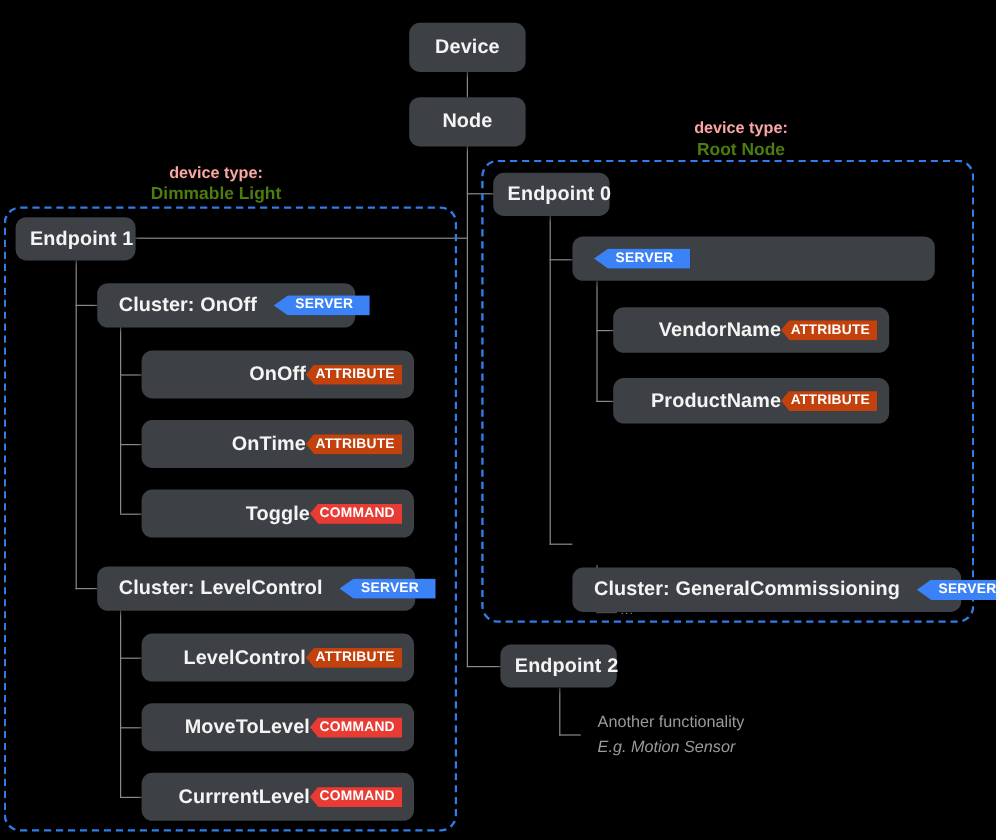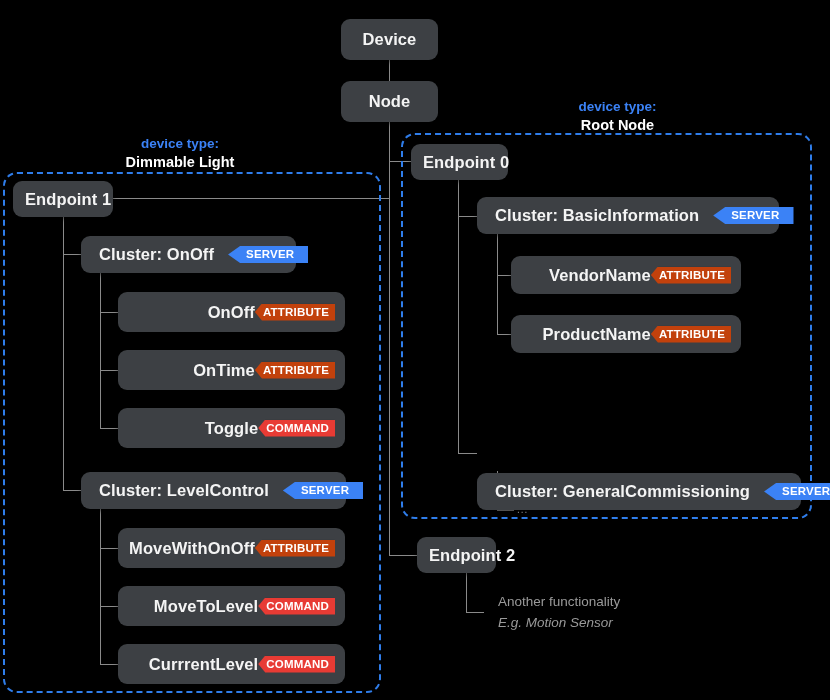--- a/index.html
+++ b/index.html
@@ -102,27 +102,27 @@
   .devtype {
     position: absolute;
     text-align: center;
     line-height: 19px;
     white-space: nowrap;
   }
   .devtype .t1 {
     display: block;
     font-size: 13.5px;
     font-weight: bold;
-    color: #3b82f6;
+    color: #fca5a5;
   }
   .devtype .t2 {
     display: block;
     font-size: 14.5px;
     font-weight: bold;
-    color: #ffffff;
+    color: #4d7c0f;
   }
 
   
   .ellipsis {
     position: absolute;
     color: #8a8a8a;
     font-size: 10px;
     line-height: 10px;
     letter-spacing: 1px;
   }
@@ -200,36 +200,35 @@
   <div class="node center" style="left:341px; top:81px; width:97px; height:41px;">
     <span class="lbl">Node</span>
   </div>
 
   <div class="node endpoint" style="left:13px; top:181px; width:100px; height:36px;">
     <span class="lbl">Endpoint 1</span>
   </div>
   <div class="node endpoint" style="left:411px; top:144px; width:97px; height:36px;">
     <span class="lbl">Endpoint 0</span>
   </div>
-  <div class="node endpoint" style="left:417px; top:537px; width:79px; height:36px;">
+  <div class="node endpoint" style="left:417px; top:537px; width:97px; height:36px;">
     <span class="lbl">Endpoint 2</span>
   </div>
 
   <div class="node cluster" style="left:81px; top:236px; width:215px; height:37px;">
     <span class="lbl">Cluster: OnOff</span>
     <span class="badge server">SERVER</span>
   </div>
 
   <div class="node cluster" style="left:81px; top:472px; width:265px; height:37px;">
     <span class="lbl">Cluster: LevelControl</span>
     <span class="badge server">SERVER</span>
   </div>
 
   <div class="node cluster" style="left:477px; top:197px; width:302px; height:37px;">
-    <span class="lbl">Cluster: BasicInformation</span>
     <span class="badge server">SERVER</span>
   </div>
 
   <div class="node cluster" style="left:477px; top:435px; width:324px; height:37px;margin-top:38px;">
     <span class="lbl">Cluster: GeneralCommissioning</span>
     <span class="badge server">SERVER</span>
   </div>
 
   <div class="node leaf" style="left:118px; top:292px; width:227px; height:40px;">
     <span class="lbl">OnOff</span>
@@ -238,21 +237,21 @@
   <div class="node leaf" style="left:118px; top:350px; width:227px; height:40px;">
     <span class="lbl">OnTime</span>
     <span class="badge attribute">ATTRIBUTE</span>
   </div>
   <div class="node leaf" style="left:118px; top:408px; width:227px; height:40px;">
     <span class="lbl">Toggle</span>
     <span class="badge command">COMMAND</span>
   </div>
 
   <div class="node leaf" style="left:118px; top:528px; width:227px; height:40px;">
-    <span class="lbl">MoveWithOnOff</span>
+    <span class="lbl">LevelControl</span>
     <span class="badge attribute">ATTRIBUTE</span>
   </div>
   <div class="node leaf" style="left:118px; top:586px; width:227px; height:40px;">
     <span class="lbl">MoveToLevel</span>
     <span class="badge command">COMMAND</span>
   </div>
   <div class="node leaf" style="left:118px; top:644px; width:227px; height:40px;">
     <span class="lbl">CurrrentLevel</span>
     <span class="badge command">COMMAND</span>
   </div>

